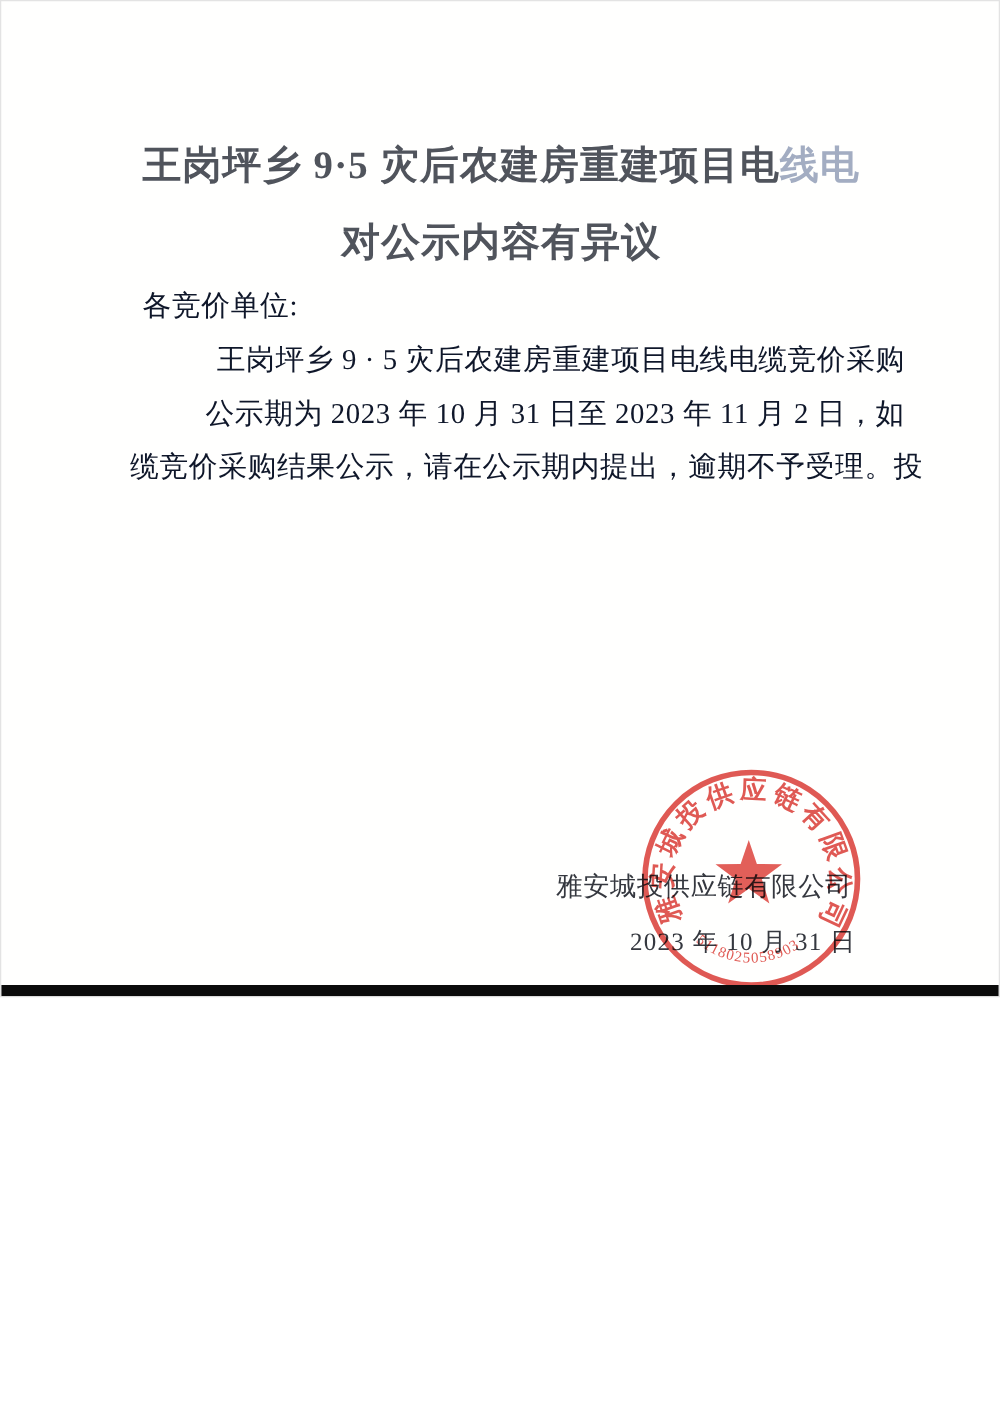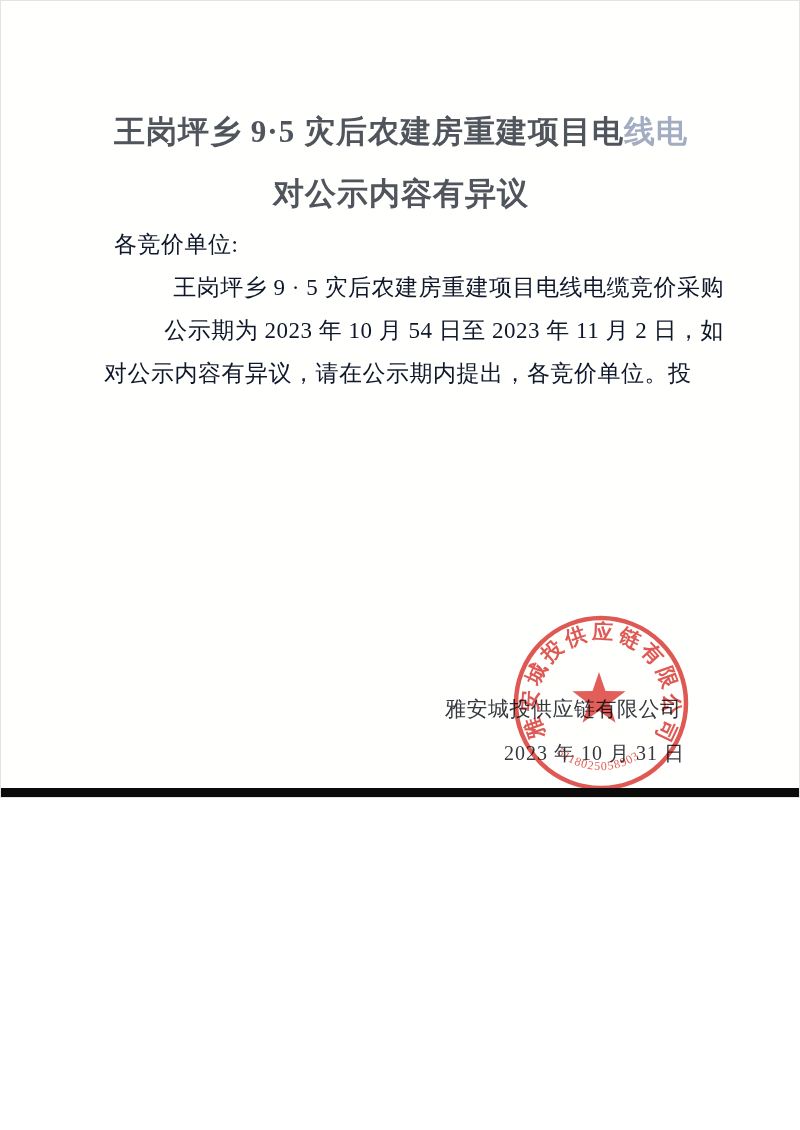--- a/index.html
+++ b/index.html
@@ -96,22 +96,22 @@
 <div class="page">
 
   <h1 class="title">
     <span class="t-line"><span>王岗坪乡 9·5 灾后农建房重建项目电</span><span class="faded">线电</span></span>
     <span class="t-line">对公示内容有异议</span>
   </h1>
 
   <div class="body-text">
     <div class="line salutation">各竞价单位:</div>
     <div class="line indent">王岗坪乡 9 · 5 灾后农建房重建项目电线电缆竞价采购</div>
-    <div class="line indent">公示期为 2023 年 10 月 54 日至 2023 年 11 月 2 日，如</div>
-    <div class="line">对公示内容有异议，请在公示期内提出，各竞价单位。投</div>
+    <div class="line indent">公示期为 2023 年 10 月 31 日至 2023 年 11 月 2 日，如</div>
+    <div class="line">缆竞价采购结果公示，请在公示期内提出，逾期不予受理。投</div>
   </div>
 
   <div class="sig-company">雅安城投供应链有限公司</div>
 
   <div class="sig-date">2023 年 10 月 31 日</div>
 
   <svg class="seal" viewBox="0 0 195 193" xmlns="http://www.w3.org/2000/svg">
 
     <circle cx="95" cy="95" r="85" fill="none" stroke="#dd4b45" stroke-width="4.5"></circle>
 

